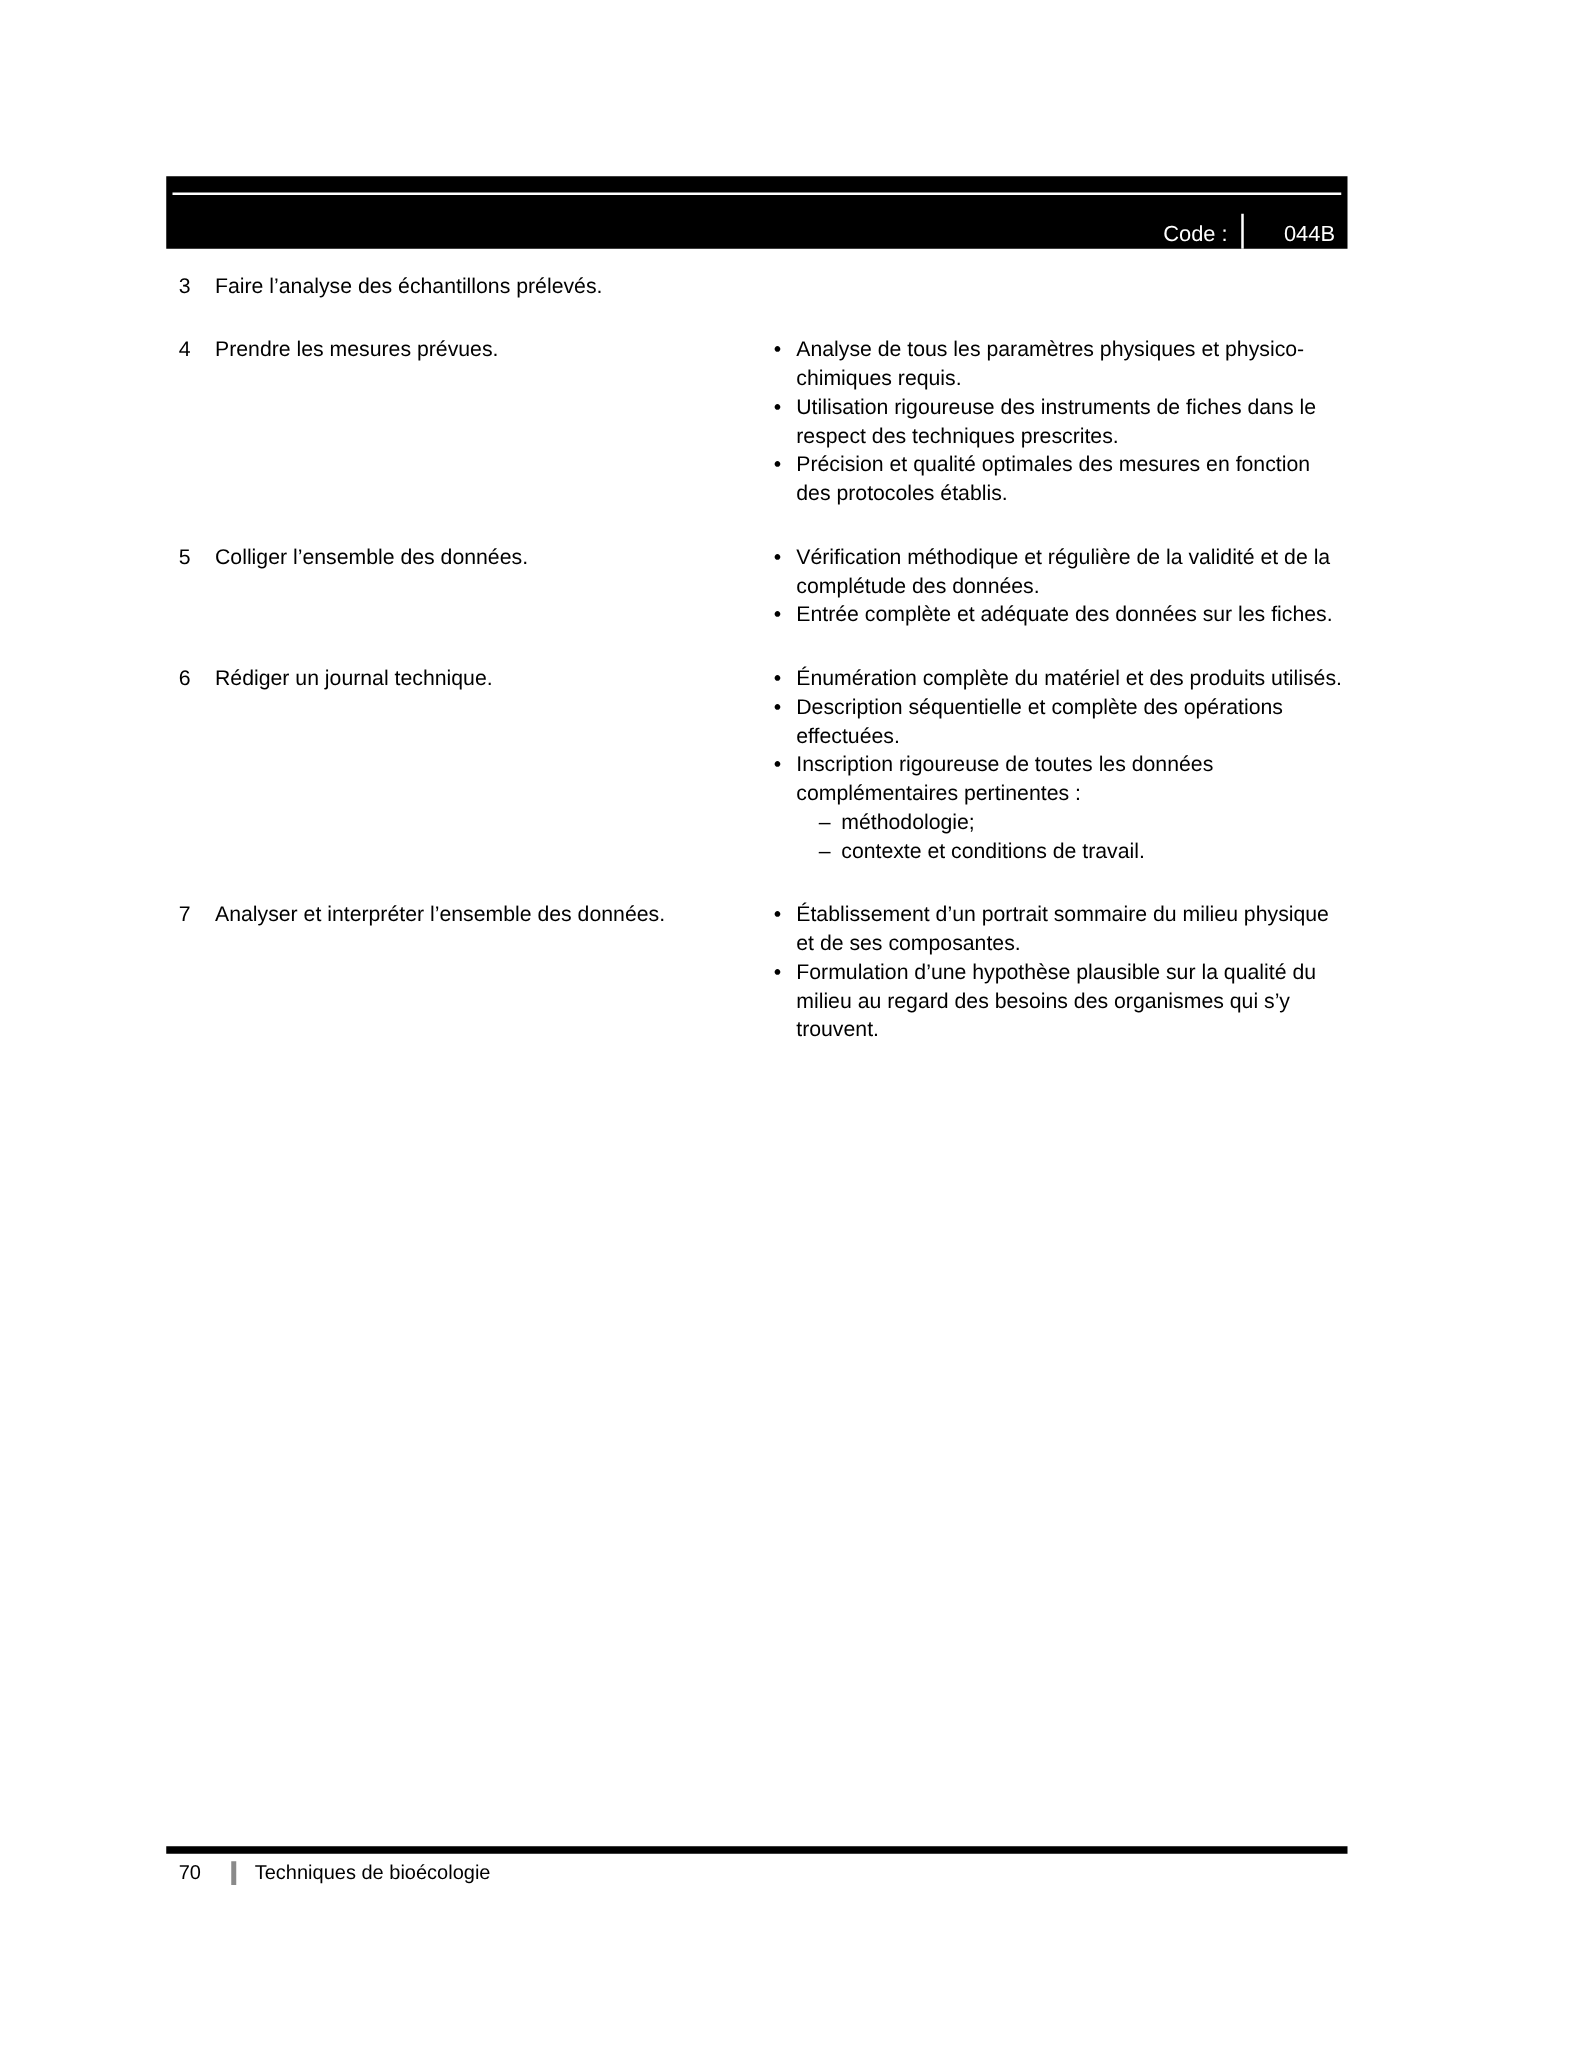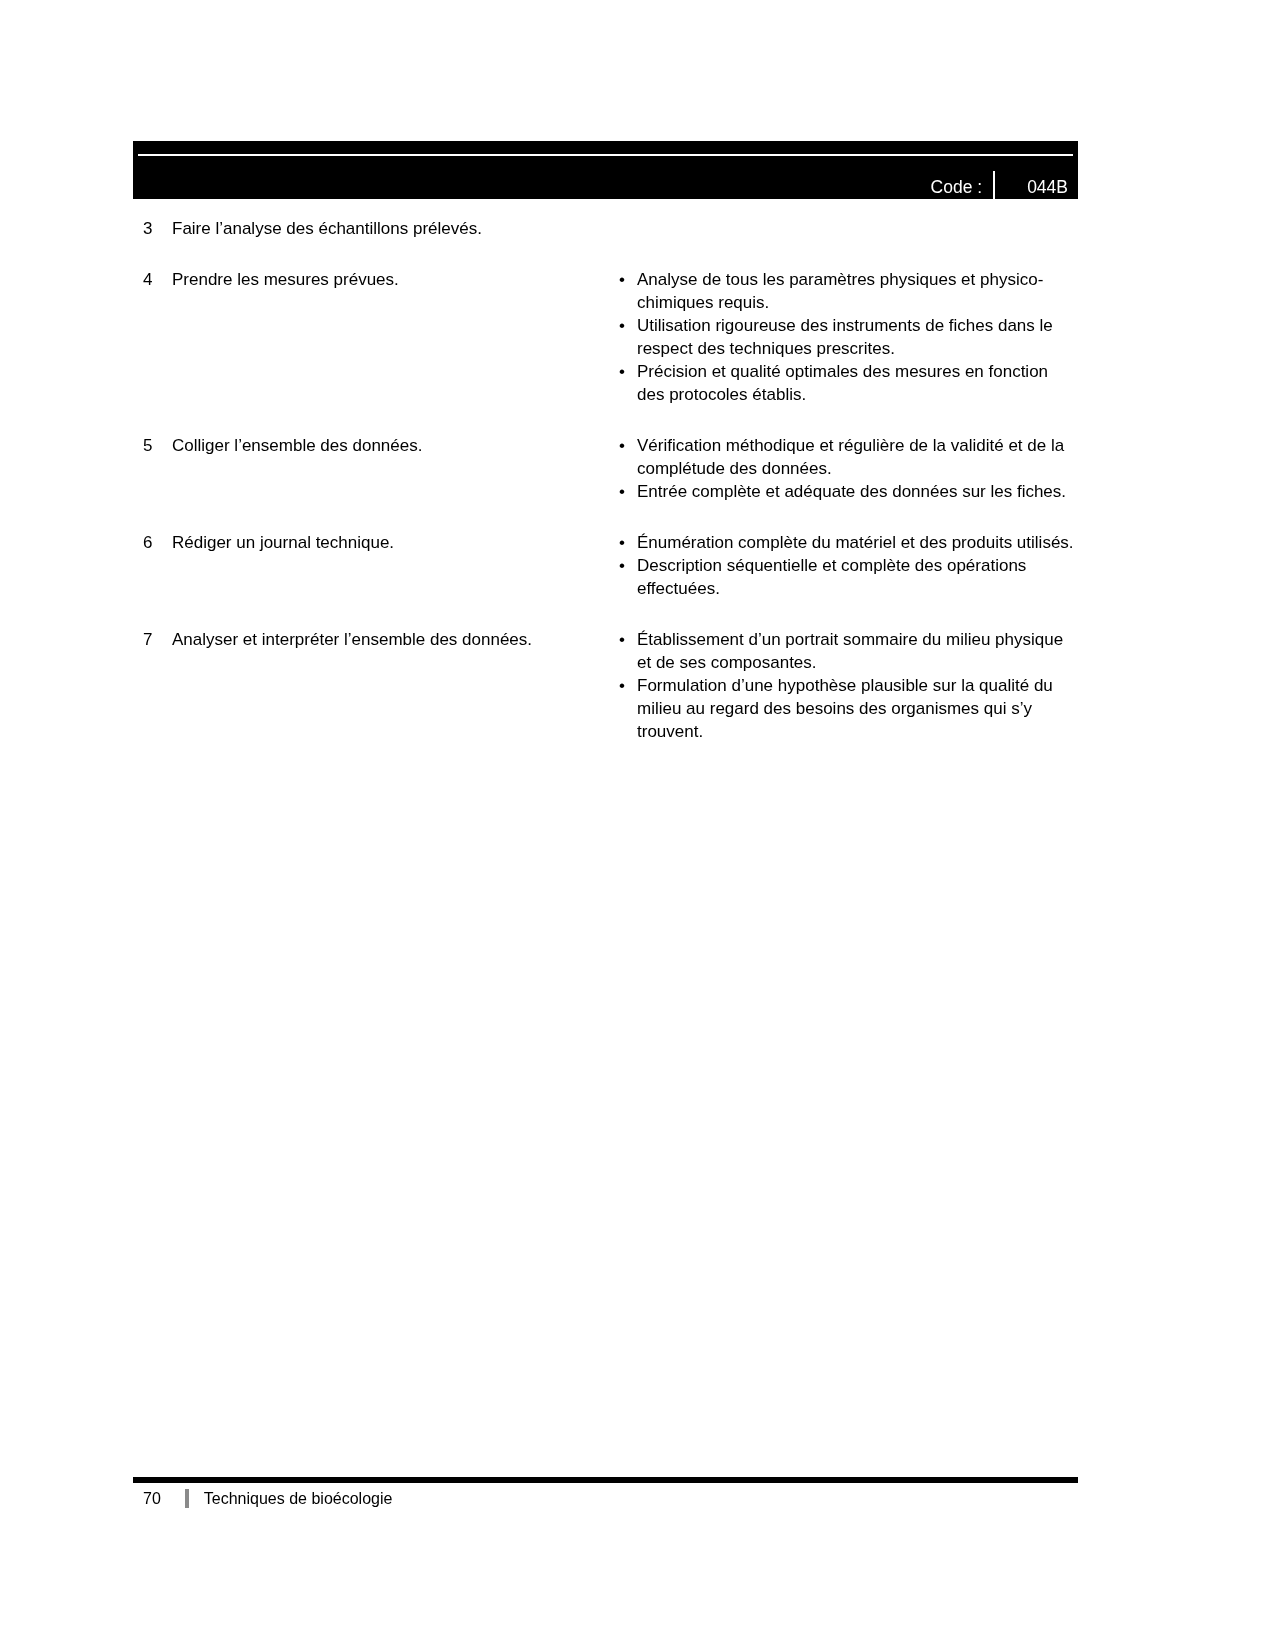--- a/index.html
+++ b/index.html
@@ -173,20 +173,27 @@
   </div>
 
   <div class="row">
     <div class="task-cell">
       <span class="task-number">6</span>
       <span class="task-text">Rédiger un journal technique.</span>
     </div>
     <ul class="criteria">
       <li class="criterion">Énumération complète du matériel et des produits utilisés.</li>
       <li class="criterion">Description séquentielle et complète des opérations effectuées.</li>
+      <li class="criterion">
+        <span>Inscription rigoureuse de toutes les données complémentaires pertinentes :</span>
+        <ul class="subitems">
+          <li class="subitem">méthodologie;</li>
+          <li class="subitem">contexte et conditions de travail.</li>
+        </ul>
+      </li>
     </ul>
   </div>
 
   <div class="row">
     <div class="task-cell">
       <span class="task-number">7</span>
       <span class="task-text">Analyser et interpréter l’ensemble des données.</span>
     </div>
     <ul class="criteria">
       <li class="criterion">Établissement d’un portrait sommaire du milieu physique et de ses composantes.</li>

